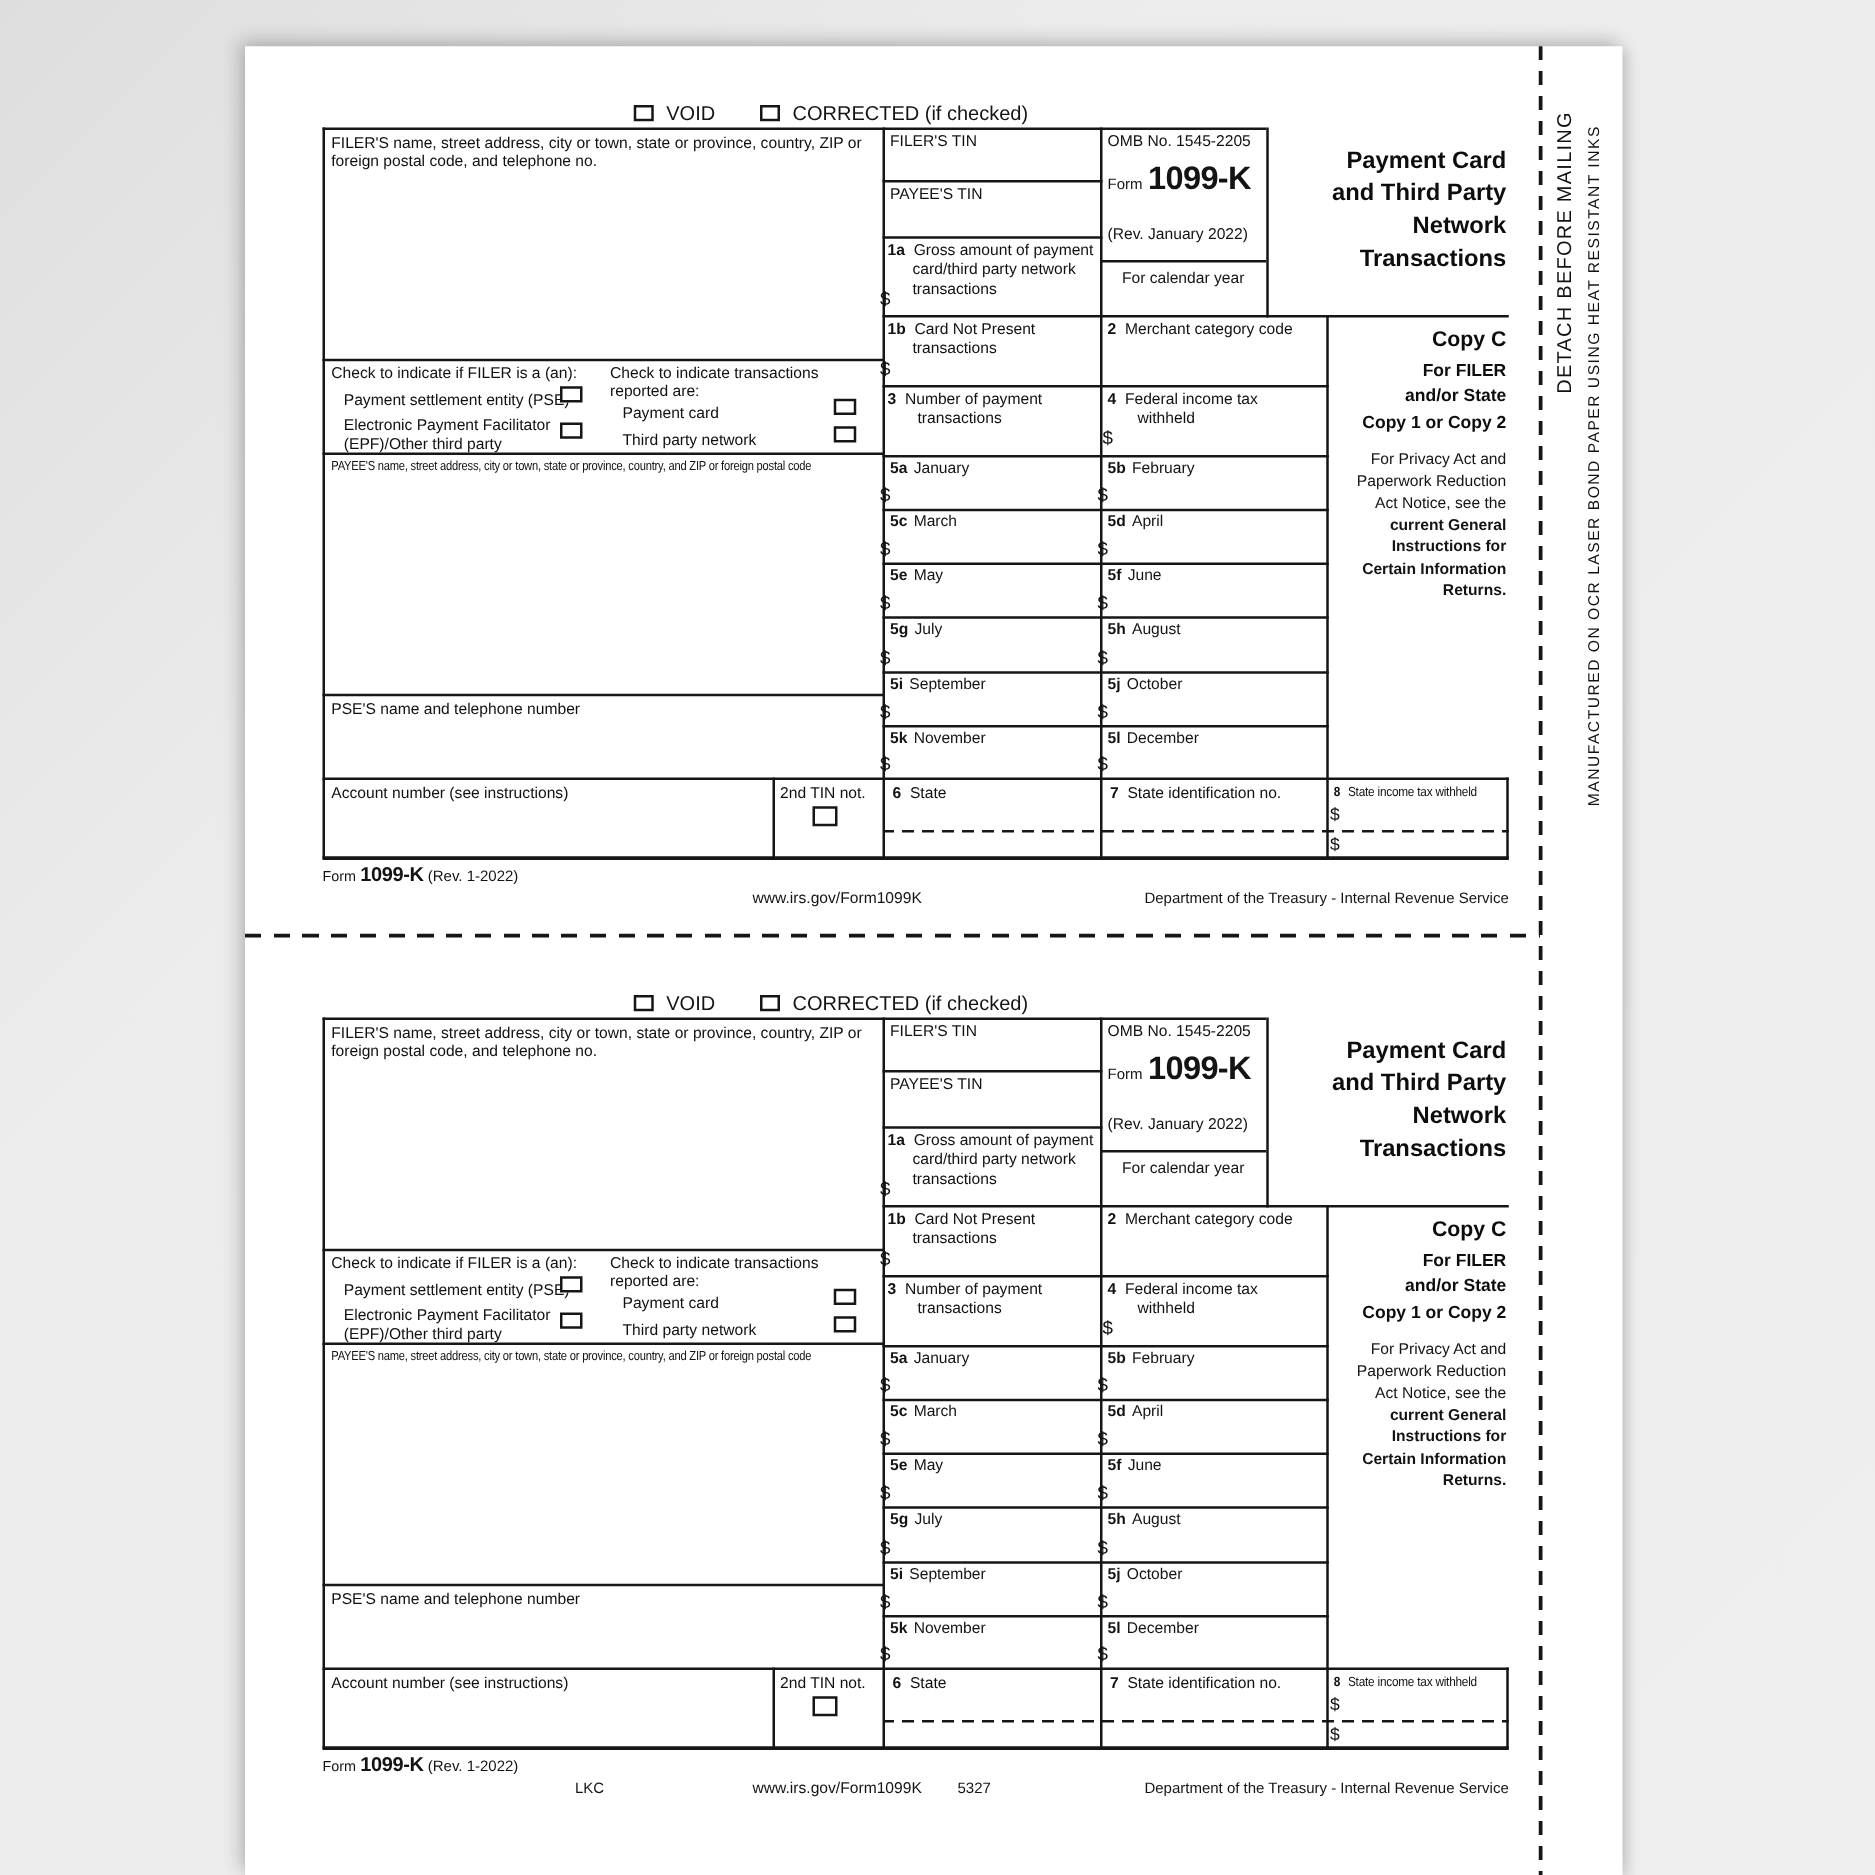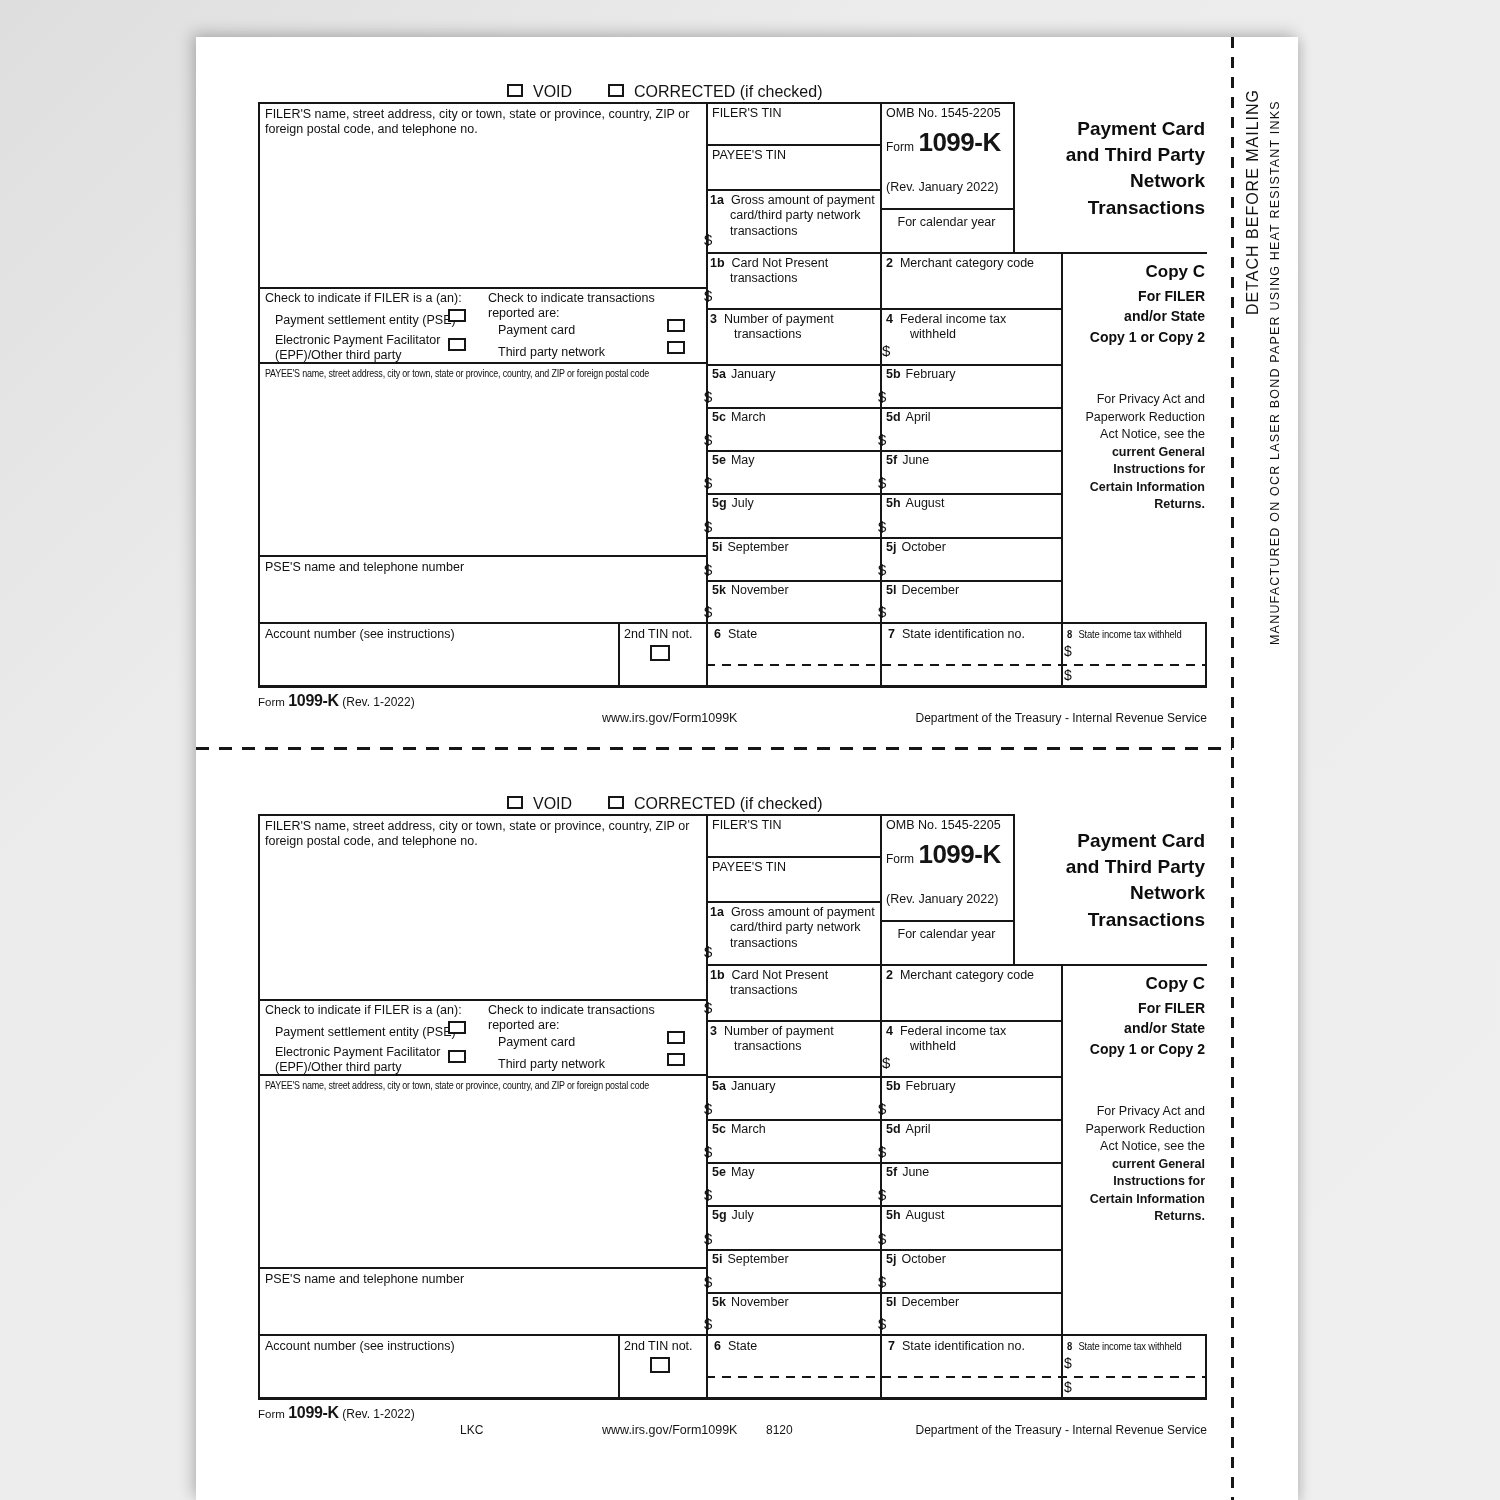--- a/index.html
+++ b/index.html
@@ -56,21 +56,21 @@
   .ombbox .omb{position:absolute;left:628px;top:23px;font-size:12.5px;}
   .formline{position:absolute;left:628px;top:44px;}
   .formline .w{font-size:12px;}
   .formline .n{font-size:26px;font-weight:bold;letter-spacing:-.5px;}
   .rev{position:absolute;left:628px;top:97px;font-size:12.5px;}
   .calyear{position:absolute;left:624px;top:132px;width:129px;text-align:center;font-size:12.5px;}
 
   .copyblock{position:absolute;left:755px;top:179px;width:192px;text-align:right;font-weight:bold;color:#0d0d0d;}
   .copyblock .l1{font-size:17px;margin-bottom:4px;}
   .copyblock .l2{font-size:14px;line-height:1.45;}
-  .privacy{position:absolute;left:812px;top:308px;width:135px;text-align:right;font-size:12.5px;line-height:1.4;}
+  .privacy{position:absolute;left:812px;top:276px;width:135px;text-align:right;font-size:12.5px;line-height:1.4;}
   .privacy .b{font-weight:bold;}
 
   .mcell{position:absolute;width:174px;}
   .mcell .ml{margin:3px 0 0 6px;font-size:12.5px;}
   .mcell .ml b{margin-right:5px;}
   .mcell .dollar{left:-2px;bottom:2px;}
 
   .footer{position:absolute;top:609px;left:0;width:949px;height:22px;font-size:12px;}
   .footer .fw{font-size:11.5px;}
   .footer .fn{font-size:16px;font-weight:bold;letter-spacing:-.3px;}
@@ -381,17 +381,17 @@
   <div class="dollar" style="left:806px;top:584px;font-size:14px;">$</div>
 
   <div class="footer">
     <span class="pos left">
       <span class="fw">Form</span>
       <span class="fn">1099-K</span>
       <span>(Rev. 1-2022)</span>
     </span>
     <span class="pos" style="left:202px;">LKC</span>
     <span class="pos" style="left:344px;font-size:12.5px;">www.irs.gov/Form1099K</span>
-    <span class="pos" style="left:508px;">8120</span>
+    <span class="pos" style="left:508px;">5327</span>
     <span class="pos dept">Department of the Treasury - Internal Revenue Service</span>
   </div>
 </div>
 </div>
 
 </body></html>

